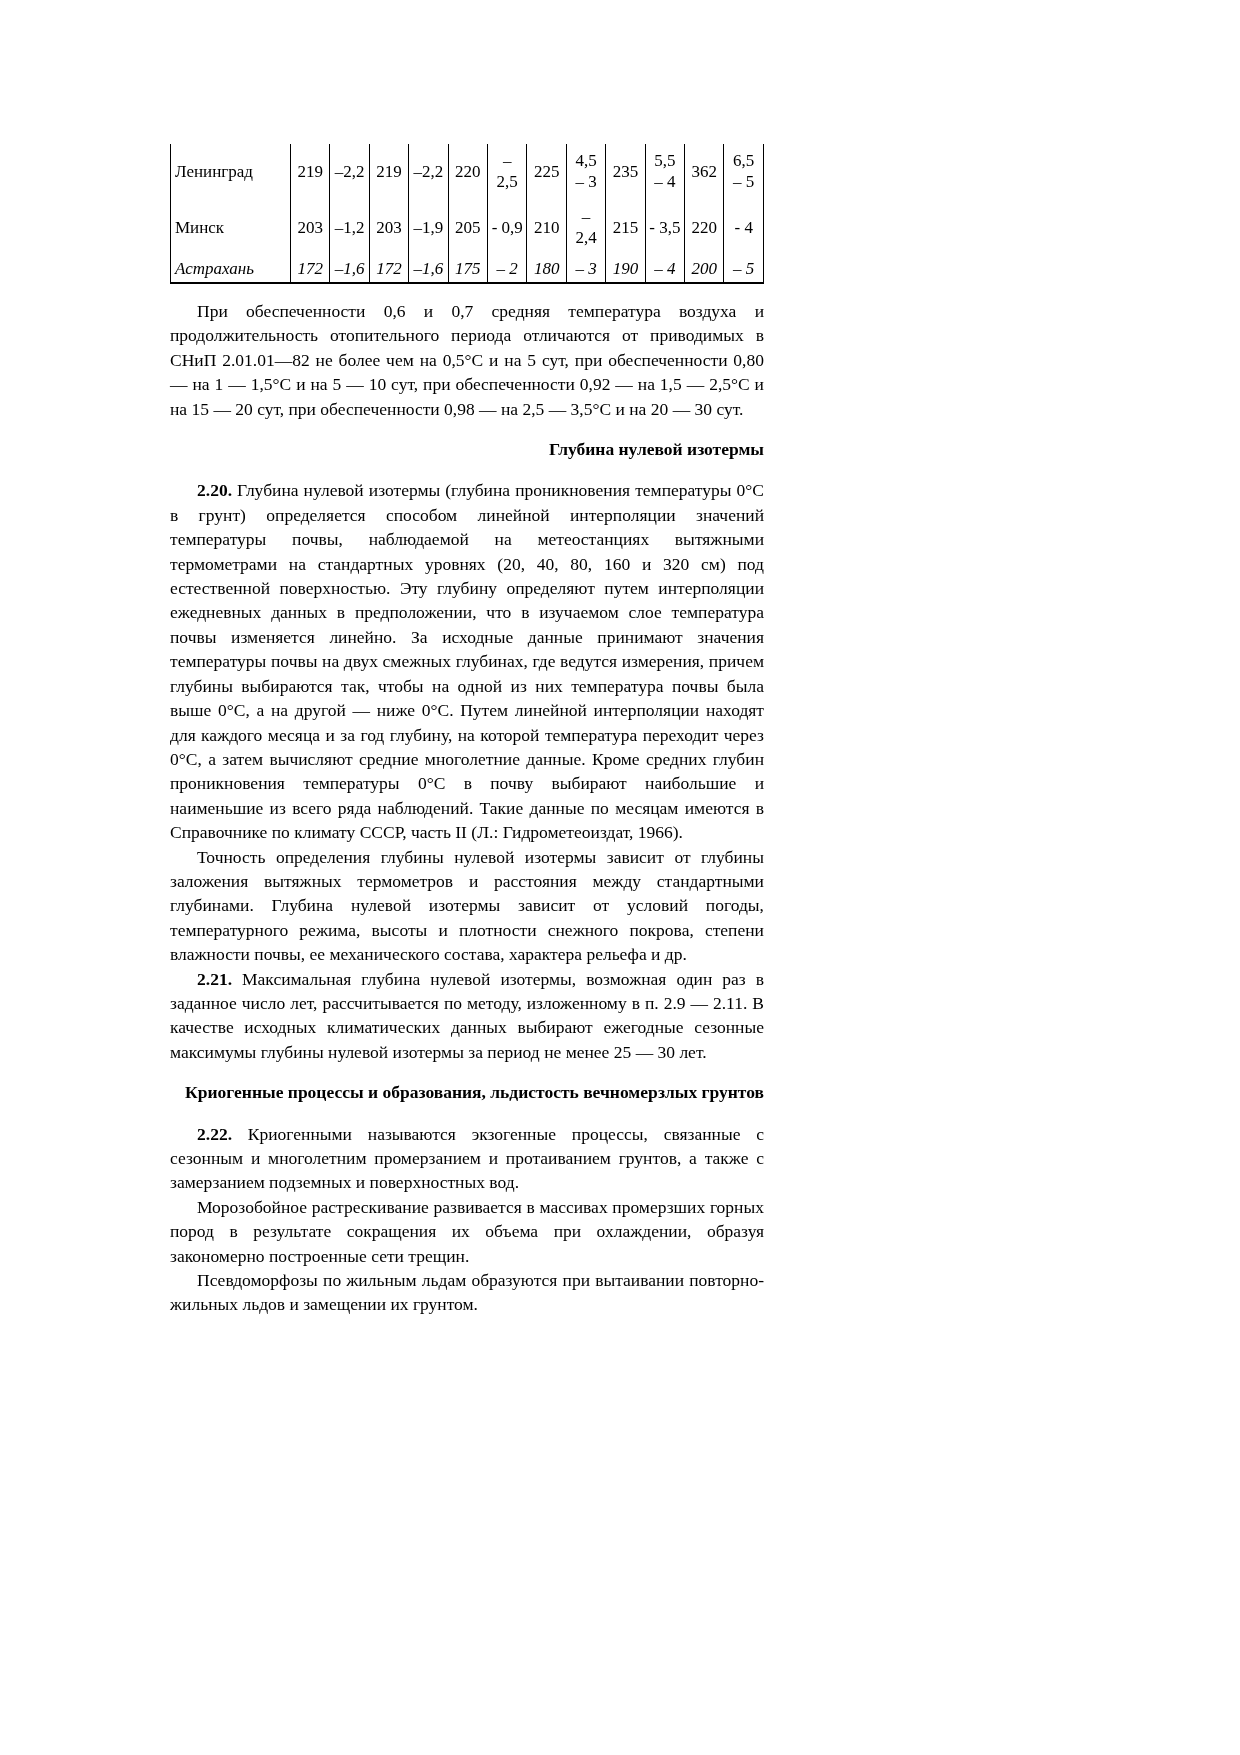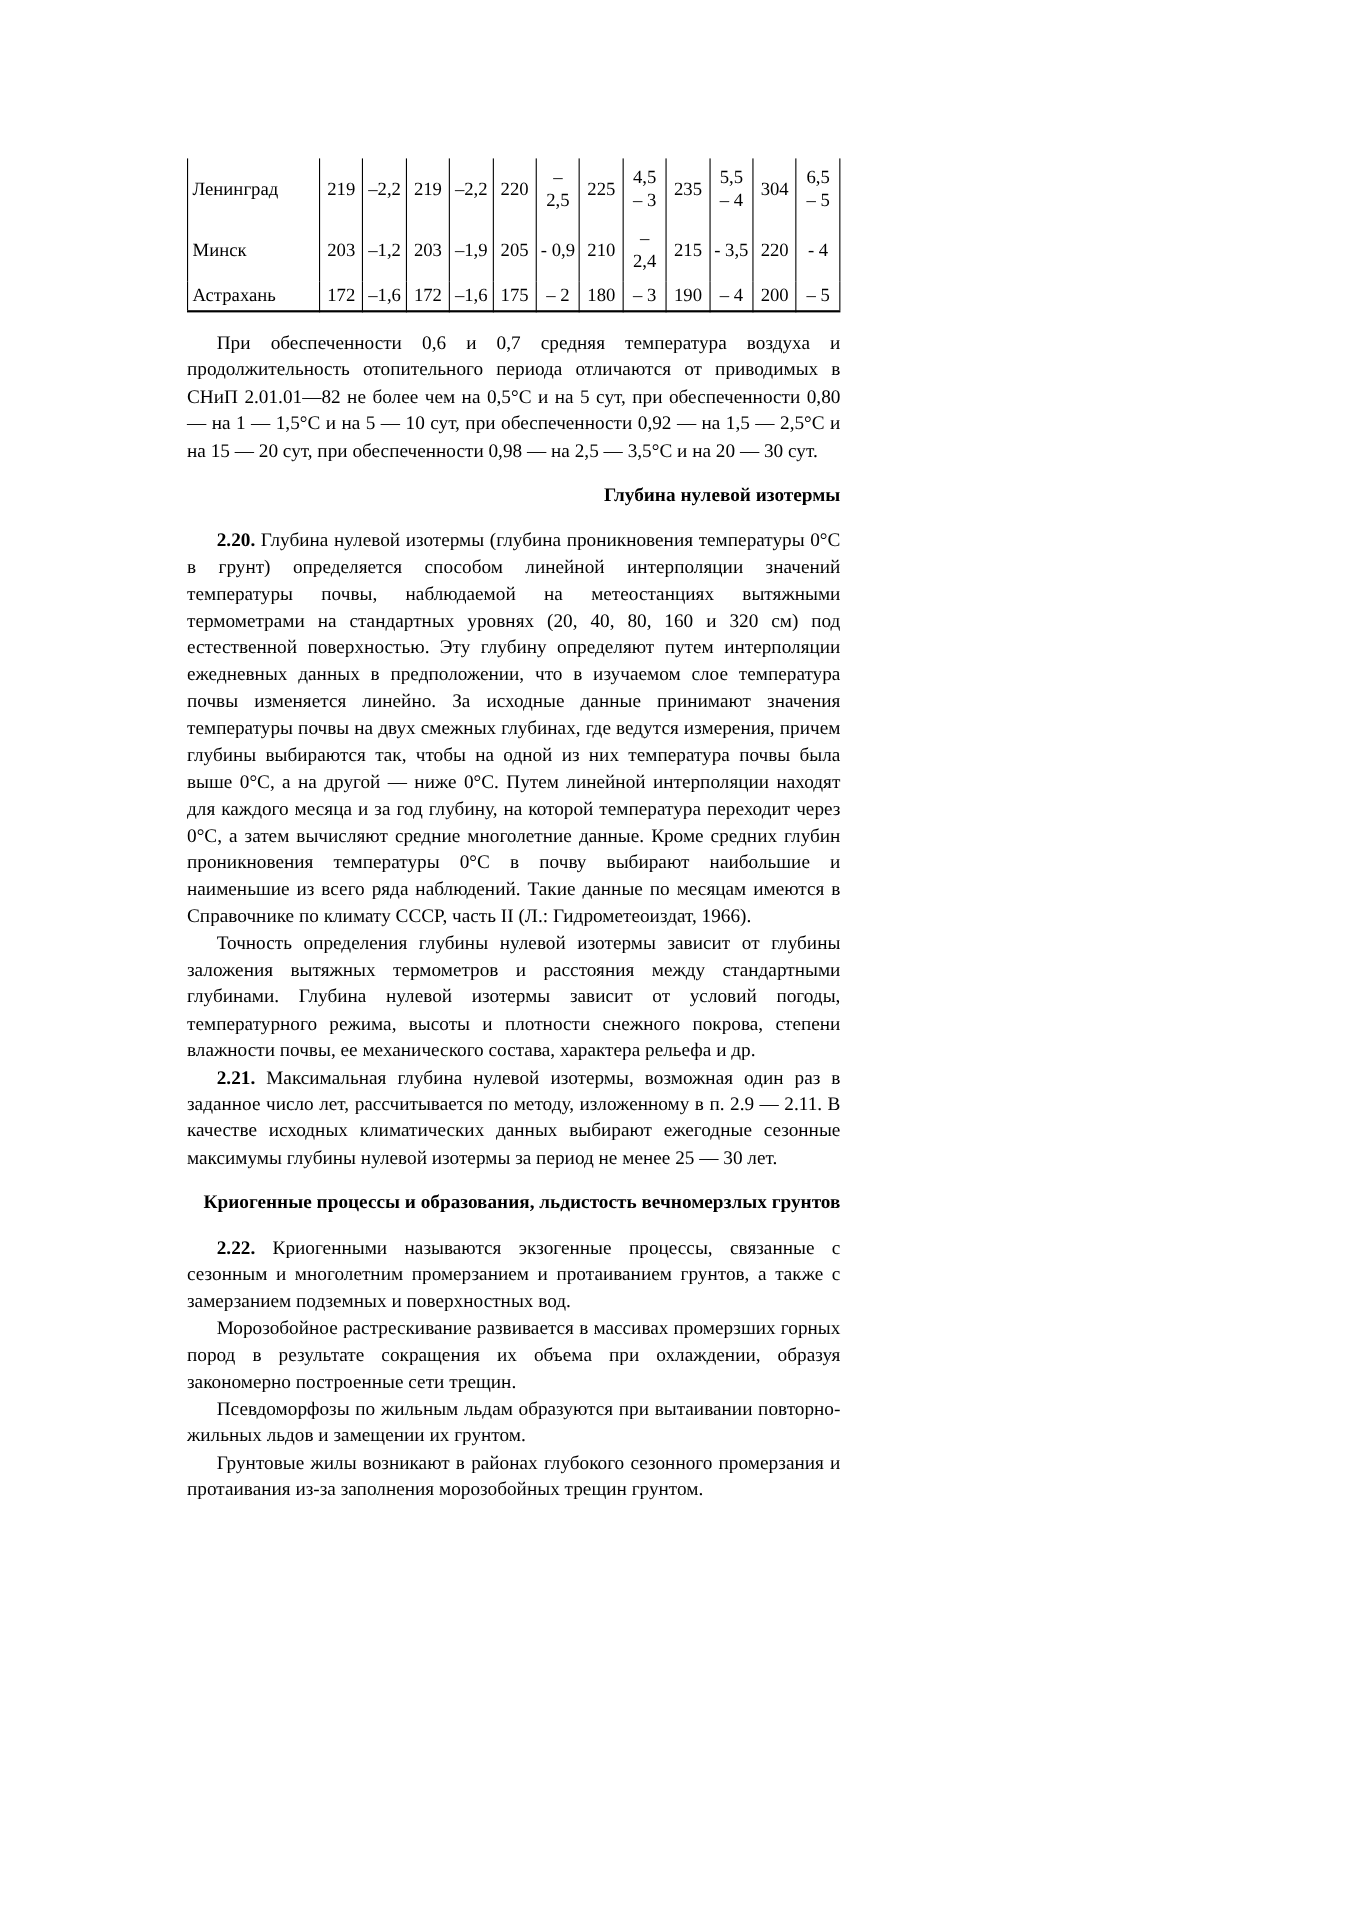--- a/index.html
+++ b/index.html
@@ -45,21 +45,21 @@
     line-height: 1.22;
     padding: 1px 2px;
   }
   table.doc-table td.city {
     text-align: left;
     padding-left: 4px;
     vertical-align: middle;
   }
   table.doc-table tr:nth-child(1) { height: 56px; }
   table.doc-table tr:nth-child(2) { height: 56px; }
-  table.doc-table tr:nth-child(3) { height: 27px; }
+  table.doc-table tr:nth-child(3) { height: 27px; font-style: italic; }
 
   
   .textblock {
     margin-top: 15px;
     font-size: 17.5px;
     line-height: 24.4px;
     text-align: justify;
   }
   .textblock p {
     text-indent: 27px;
@@ -104,21 +104,21 @@
           <td>–2,2</td>
           <td>220</td>
           <td>–
 2,5</td>
           <td>225</td>
           <td>4,5
 – 3</td>
           <td>235</td>
           <td>5,5
 – 4</td>
-          <td>304</td>
+          <td>362</td>
           <td>6,5
 – 5</td>
         </tr>
         <tr>
           <td class="city">Минск</td>
           <td>203</td>
           <td>–1,2</td>
           <td>203</td>
           <td>–1,9</td>
           <td>205</td>
@@ -163,18 +163,17 @@
 
       <h3 class="heading">Криогенные процессы и образования, льдистость вечномерзлых грунтов</h3>
 
       <p><b>2.22.</b> <span>Криогенными называются экзогенные процессы, связанные с сезонным и многолетним промерзанием и протаиванием грунтов, а также с замерзанием подземных и поверхностных вод.</span></p>
 
       <p>Морозобойное растрескивание развивается в массивах промерзших горных пород в результате сокращения их объема при охлаждении, образуя закономерно построенные сети трещин.</p>
 
 
       <p>Псевдоморфозы по жильным льдам образуются при вытаивании повторно-жильных льдов и замещении их грунтом.</p>
 
-      <p>Грунтовые жилы возникают в районах глубокого сезонного промерзания и протаивания из-за заполнения морозобойных трещин грунтом.</p>
 
 
     </div>
   </div>
 </div>
 
 </body></html>

